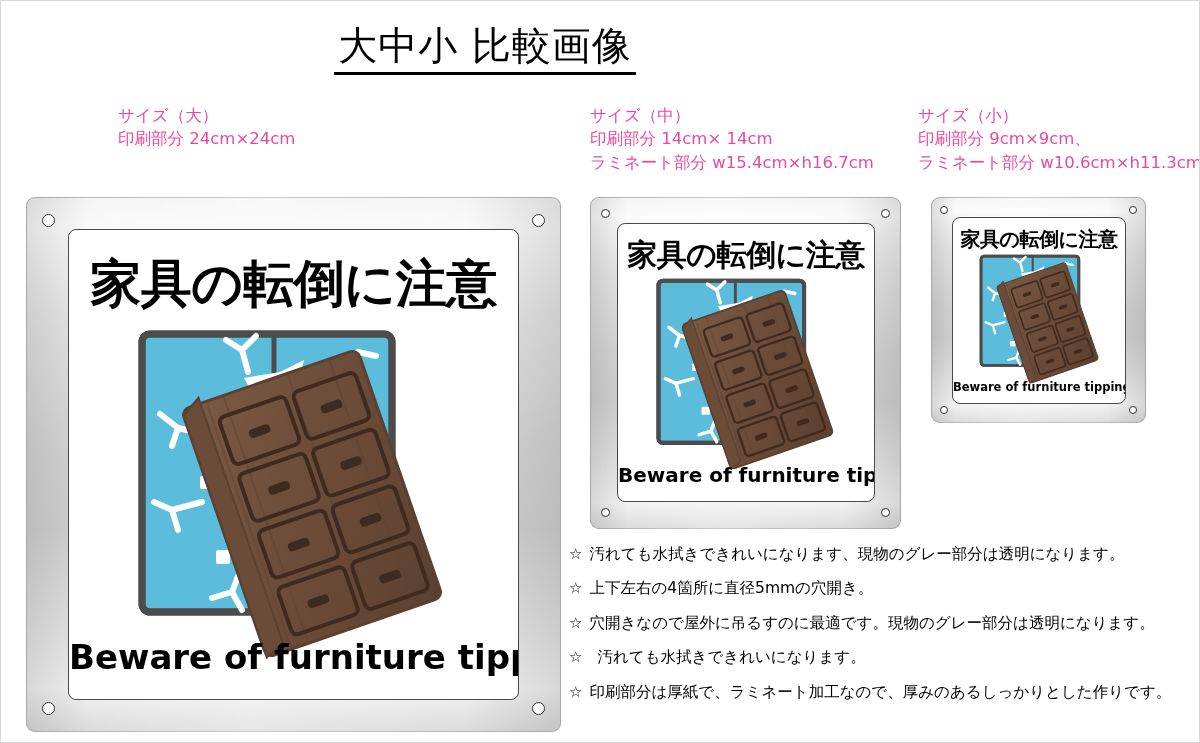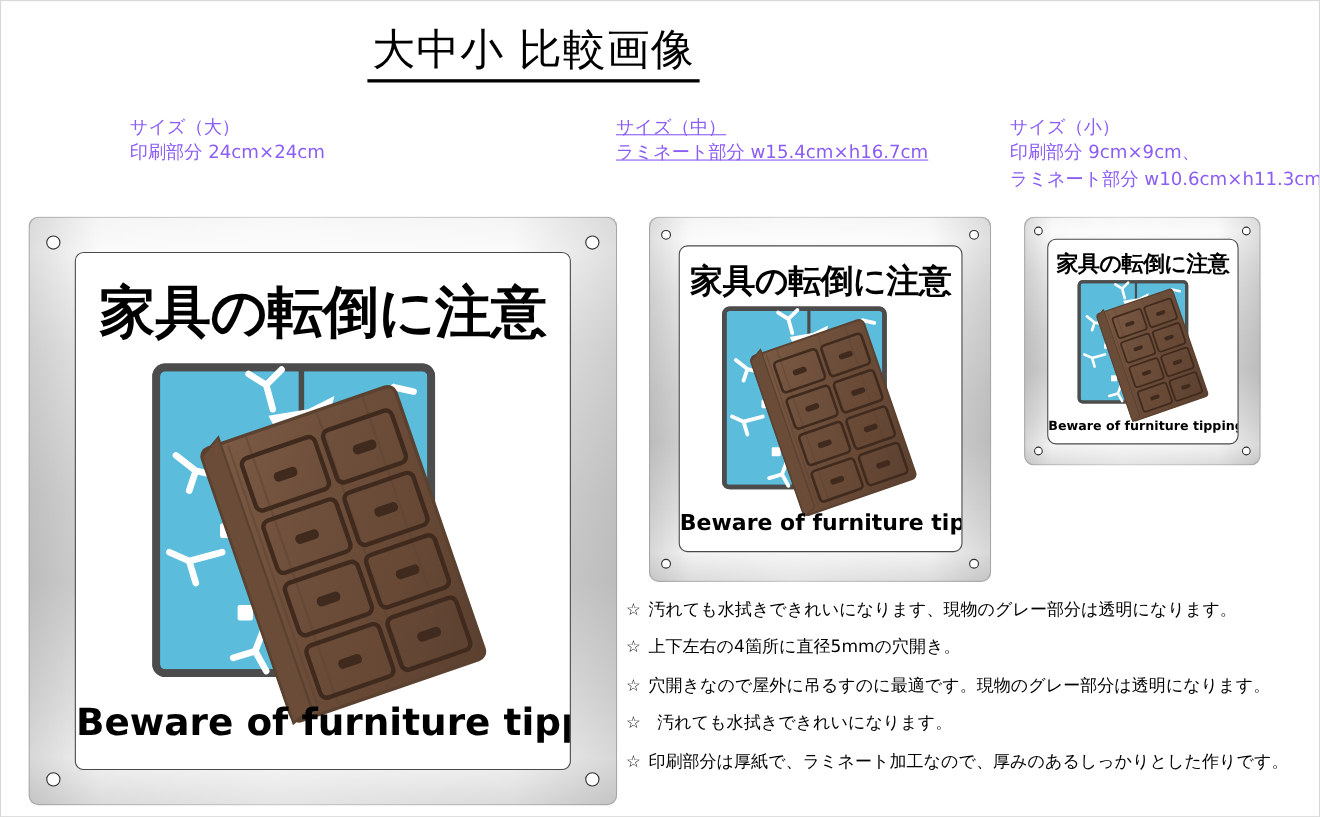--- a/index.html
+++ b/index.html
@@ -39,26 +39,26 @@
     border-bottom: 3px solid #000;
     padding: 0 4px 4px 4px;
     line-height: 1.1;
   }
 
   
   .size-caption {
     position: absolute;
     font-size: 16.5px;
     line-height: 1.42;
-    color: #8b5cf6;
+    color: #ec4899;
     white-space: nowrap;
     font-family: "DejaVu Sans", "Liberation Sans", sans-serif;
   }
   #cap-large { left: 117px; top: 103px; }
-  #cap-medium { left: 559px; top: 103px; text-decoration: underline; }
+  #cap-medium { left: 589px; top: 103px; }
   #cap-small { left: 917px; top: 103px; }
   .size-caption .line { display: block; }
 
   
   .plate {
     position: absolute;
     border-radius: 9px;
     background:
       linear-gradient(180deg,
         #f4f4f4 0%, #fbfbfb 6%, #e6e6e6 22%,
@@ -160,20 +160,21 @@
     <span class="titletext">大中小 比較画像</span>
   </div>
 
   <div class="size-caption" id="cap-large">
     <span class="line">サイズ（大）</span>
     <span class="line">印刷部分 24cm×24cm</span>
   </div>
 
   <div class="size-caption" id="cap-medium">
     <span class="line">サイズ（中）</span>
+    <span class="line">印刷部分 14cm× 14cm</span>
     <span class="line">ラミネート部分 w15.4cm×h16.7cm</span>
   </div>
 
   <div class="size-caption" id="cap-small">
     <span class="line">サイズ（小）</span>
     <span class="line">印刷部分 9cm×9cm、</span>
     <span class="line">ラミネート部分 w10.6cm×h11.3cm</span>
   </div>
 
   <div class="plate" id="plate-large" style="left:25px; top:196px; width:535px; height:535px;">

